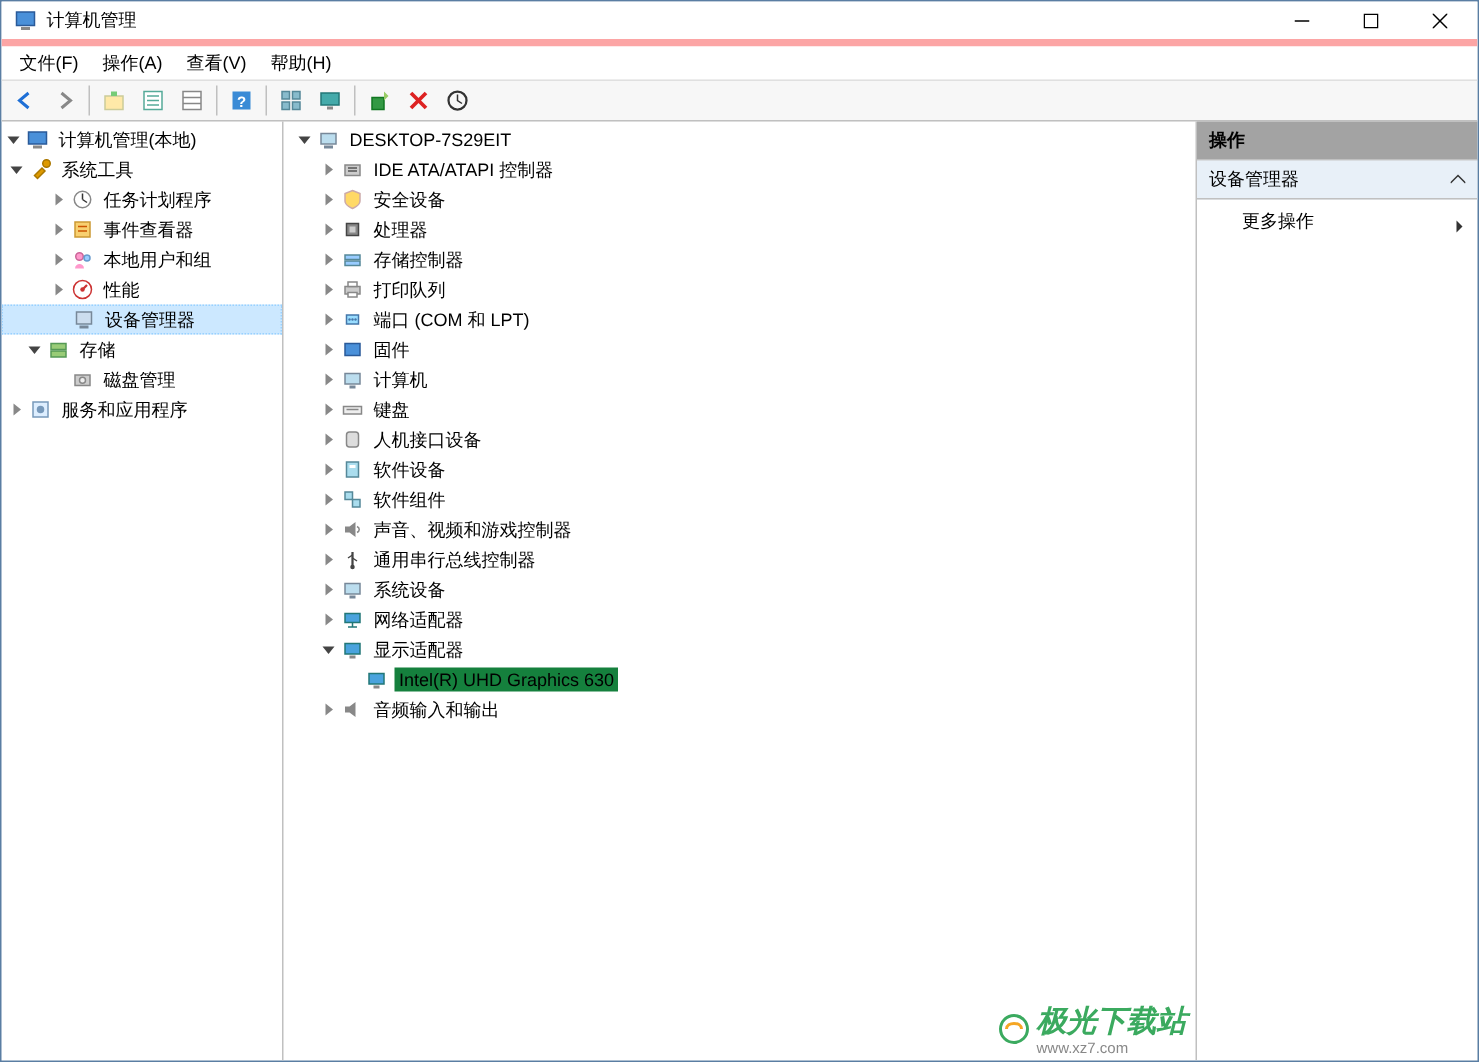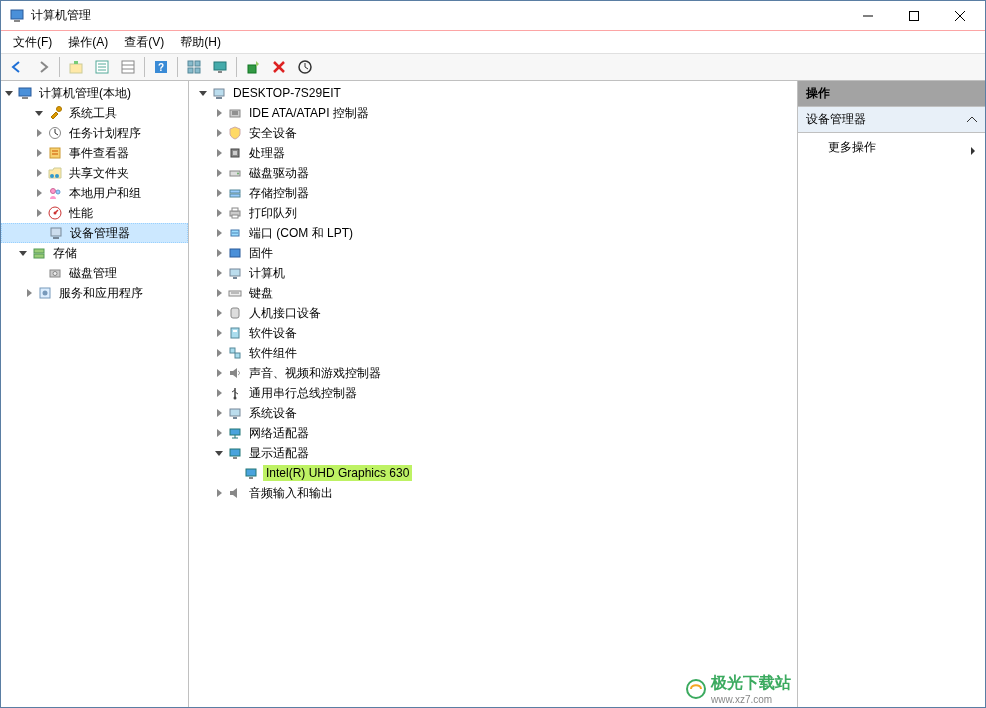--- a/index.html
+++ b/index.html
@@ -1,43 +1,43 @@
 <!DOCTYPE html>
 <html><head>
 <meta charset="utf-8">
 <style>
 * { box-sizing: border-box; margin: 0; padding: 0; }
 body { font-family: "Microsoft YaHei", "Segoe UI", Tahoma, sans-serif; font-size: 12px; background: #fff; overflow: hidden; width: 986px; height: 708px; border: 1px solid #5a7ea3; }
-.titlebar { height: 30px; display: flex; align-items: center; padding: 0 2px 0 8px; background: #fff; border-bottom: 1px solid #fca5a5; }
+.titlebar { height: 30px; display: flex; align-items: center; padding: 0 2px 0 8px; background: #fff; border-bottom: 5px solid #fca5a5; }
 .titlebar .icon { width: 16px; height: 16px; margin-right: 6px; }
 .titlebar .title { flex: 1; }
 .win-btn { width: 46px; height: 30px; display: flex; align-items: center; justify-content: center; color: #000; }
 .menubar { height: 22px; display: flex; align-items: center; padding: 0 4px; background: #fff; }
 .menubar .mi { padding: 2px 8px; }
 .toolbar { height: 28px; display: flex; align-items: center; padding: 2px 4px; border-top: 1px solid #e0e0e0; border-bottom: 1px solid #c0c0c0; background: #f7f7f7; gap: 2px; }
 .tb-btn { width: 24px; height: 24px; display: flex; align-items: center; justify-content: center; border: 1px solid transparent; }
 .tb-sep { width: 1px; height: 20px; background: #c0c0c0; margin: 0 2px; }
 .main { display: flex; height: calc(100% - 30px - 22px - 28px); }
 .left-pane { width: 188px; border-right: 1px solid #c0c0c0; overflow: auto; padding: 2px 0; }
 .center-pane { flex: 1; border-right: 1px solid #c0c0c0; overflow: auto; padding: 2px 0; position: relative; }
 .right-pane { width: 187px; display: flex; flex-direction: column; }
 .right-header { background: #a3a3a3; border-bottom: 1px solid #c0c0c0; padding: 4px 8px; font-weight: bold; }
 .right-section-title { background: #e8f0f8; border-bottom: 1px solid #c0c0c0; padding: 4px 8px; display: flex; justify-content: space-between; align-items: center; }
 .right-item { padding: 6px 8px 6px 30px; display: flex; justify-content: space-between; align-items: flex-end; }
 .tree-row { display: flex; align-items: center; height: 20px; white-space: nowrap; cursor: default; }
 .tree-row.selected-left { background: #cce8ff; border: 1px dotted #99d1ff; height: 20px; }
-.tree-row.selected-center .label { background: #bef264; padding: 1px 3px; }
+.tree-row.selected-center .label { background: #15803d; padding: 1px 3px; }
 .expander { width: 16px; height: 16px; display: flex; align-items: center; justify-content: center; font-size: 10px; color: #666; }
 .tri-right::before { content: ""; display: inline-block; border-left: 5px solid #888; border-top: 4px solid transparent; border-bottom: 4px solid transparent; }
 .tri-down::before { content: ""; display: inline-block; border-top: 5px solid #444; border-left: 4px solid transparent; border-right: 4px solid transparent; }
 .node-icon { width: 16px; height: 16px; margin-right: 4px; display: inline-flex; align-items: center; justify-content: center; }
 .label { padding: 1px 2px; }
 svg { display: block; }
 .watermark { position: absolute; bottom: 2px; right: 6px; font-size: 13px; display: flex; align-items: center; gap: 4px; color: #3b7; }
-.watermark .wm-text1 { color: #3baa5f; font-weight: bold; font-size: 16px; }
+.watermark .wm-text1 { color: #3baa5f; font-weight: bold; font-size: 20px; font-style: italic; }
 .watermark .wm-text2 { color: #888; font-size: 10px; }
 </style>
 </head>
 <body>
 
 <div class="titlebar">
   <span class="icon">
     <svg width="16" height="16">
         <rect x="2" y="2" width="12" height="9" fill="#4a90d9" stroke="#2a5a99"></rect>
         <rect x="5" y="12" width="6" height="2" fill="#888"></rect>
@@ -151,21 +151,21 @@
     <div class="tree-row">
       <span class="expander tri-down"></span>
       <span class="node-icon">
           <svg width="16" height="16">
             <rect x="2" y="3" width="12" height="8" fill="#4a90d9" stroke="#2a5a99"></rect>
             <rect x="5" y="12" width="6" height="2" fill="#888"></rect>
           </svg>
         </span>
       <span class="label">计算机管理(本地)</span>
     </div>
-    <div class="tree-row" style="padding-left:30px">
+    <div class="tree-row" style="padding-left:2px">
       <span class="expander tri-down"></span>
       <span class="node-icon">
           <svg width="14" height="14">
             <path d="M3 11 L8 6 L10 8 L5 13 Z" fill="#d90" stroke="#a70"></path>
             <circle cx="11" cy="3" r="2.5" fill="#d90" stroke="#a70"></circle>
           </svg>
         </span>
       <span class="label">系统工具</span>
     </div>
     <div class="tree-row" style="padding-left:30px">
@@ -187,31 +187,20 @@
             <line x1="4" y1="5" x2="10" y2="5" stroke="#c50"></line>
             <line x1="4" y1="8" x2="10" y2="8" stroke="#c50"></line>
           </svg>
         </span>
       <span class="label">事件查看器</span>
     </div>
     <div class="tree-row" style="padding-left:30px">
       <span class="expander tri-right"></span>
       <span class="node-icon">
           <svg width="14" height="14">
-            <path d="M1 4 L5 4 L6 2 L13 2 L13 12 L1 12 Z" fill="#ffe9a8" stroke="#cc9"></path>
-            <circle cx="4" cy="10" r="2" fill="#39c"></circle>
-            <circle cx="9" cy="10" r="2" fill="#39c"></circle>
-          </svg>
-        </span>
-      <span class="label">共享文件夹</span>
-    </div>
-    <div class="tree-row" style="padding-left:30px">
-      <span class="expander tri-right"></span>
-      <span class="node-icon">
-          <svg width="14" height="14">
             <circle cx="5" cy="5" r="2.5" fill="#f9c" stroke="#c69"></circle>
             <circle cx="10" cy="6" r="2" fill="#9cf" stroke="#69c"></circle>
             <path d="M2 13 C2 9 8 9 8 13" fill="#f9c"></path>
           </svg>
         </span>
       <span class="label">本地用户和组</span>
     </div>
     <div class="tree-row" style="padding-left:30px">
       <span class="expander tri-right"></span>
       <span class="node-icon">
@@ -244,21 +233,21 @@
     </div>
     <div class="tree-row" style="padding-left:46px">
       <span class="node-icon">
           <svg width="14" height="14">
             <rect x="2" y="4" width="10" height="7" fill="#ccc" stroke="#888"></rect>
             <circle cx="7" cy="7.5" r="2" fill="#eee" stroke="#888"></circle>
           </svg>
         </span>
       <span class="label">磁盘管理</span>
     </div>
-    <div class="tree-row" style="padding-left:20px">
+    <div class="tree-row" style="padding-left:2px">
       <span class="expander tri-right"></span>
       <span class="node-icon">
           <svg width="14" height="14">
             <rect x="2" y="2" width="10" height="10" fill="#def" stroke="#79b"></rect>
             <circle cx="7" cy="7" r="2.5" fill="#79b"></circle>
           </svg>
         </span>
       <span class="label">服务和应用程序</span>
     </div>
   </div>
@@ -296,30 +285,20 @@
       </div>
     <div class="tree-row" style="padding-left:22px">
         <span class="expander tri-right"></span>
         <span class="node-icon">
           <svg width="14" height="14">
             <rect x="3" y="3" width="8" height="8" fill="#888" stroke="#444"></rect>
             <rect x="5" y="5" width="4" height="4" fill="#ccc"></rect>
           </svg>
         </span>
         <span class="label">处理器</span>
-      </div>
-    <div class="tree-row" style="padding-left:22px">
-        <span class="expander tri-right"></span>
-        <span class="node-icon">
-          <svg width="14" height="14">
-            <rect x="2" y="5" width="10" height="5" fill="#ddd" stroke="#888"></rect>
-            <circle cx="10" cy="7.5" r="1" fill="#6a6"></circle>
-          </svg>
-        </span>
-        <span class="label">磁盘驱动器</span>
       </div>
     <div class="tree-row" style="padding-left:22px">
         <span class="expander tri-right"></span>
         <span class="node-icon">
           <svg width="14" height="14">
             <rect x="2" y="4" width="10" height="3" fill="#9cf" stroke="#589"></rect>
             <rect x="2" y="8" width="10" height="3" fill="#9cf" stroke="#589"></rect>
           </svg>
         </span>
         <span class="label">存储控制器</span>

